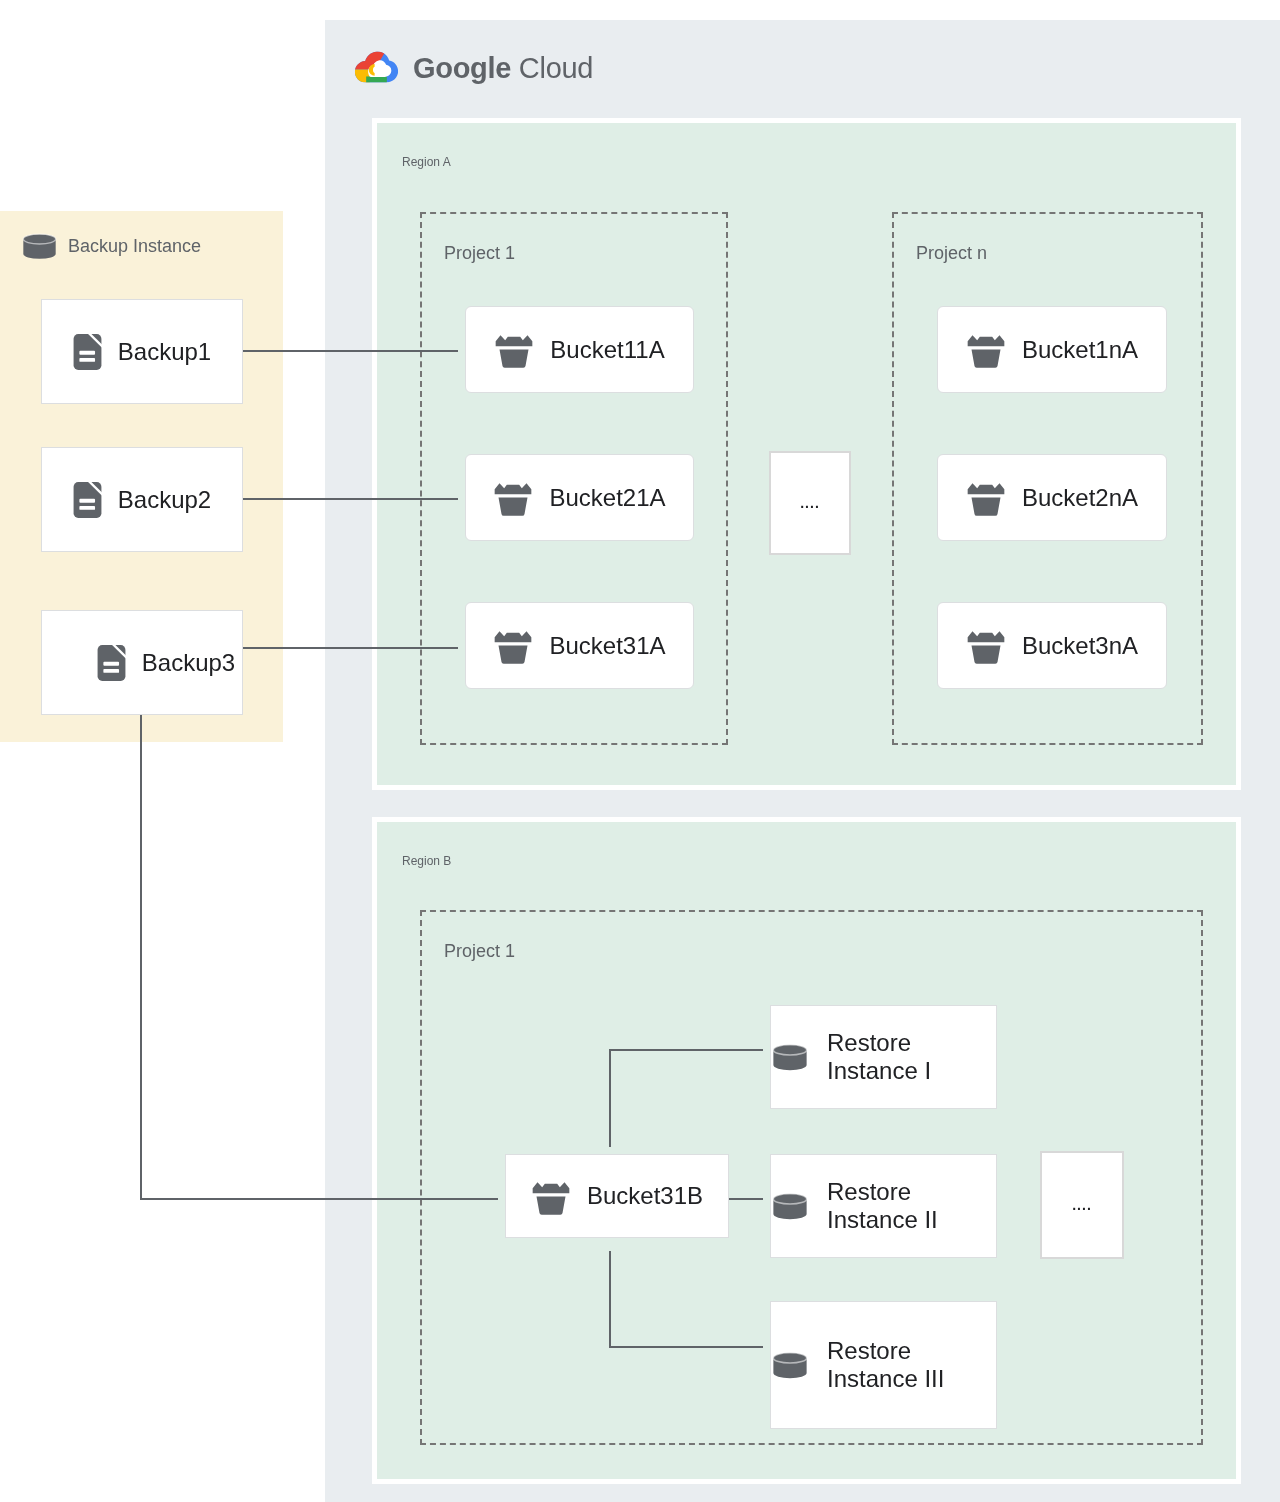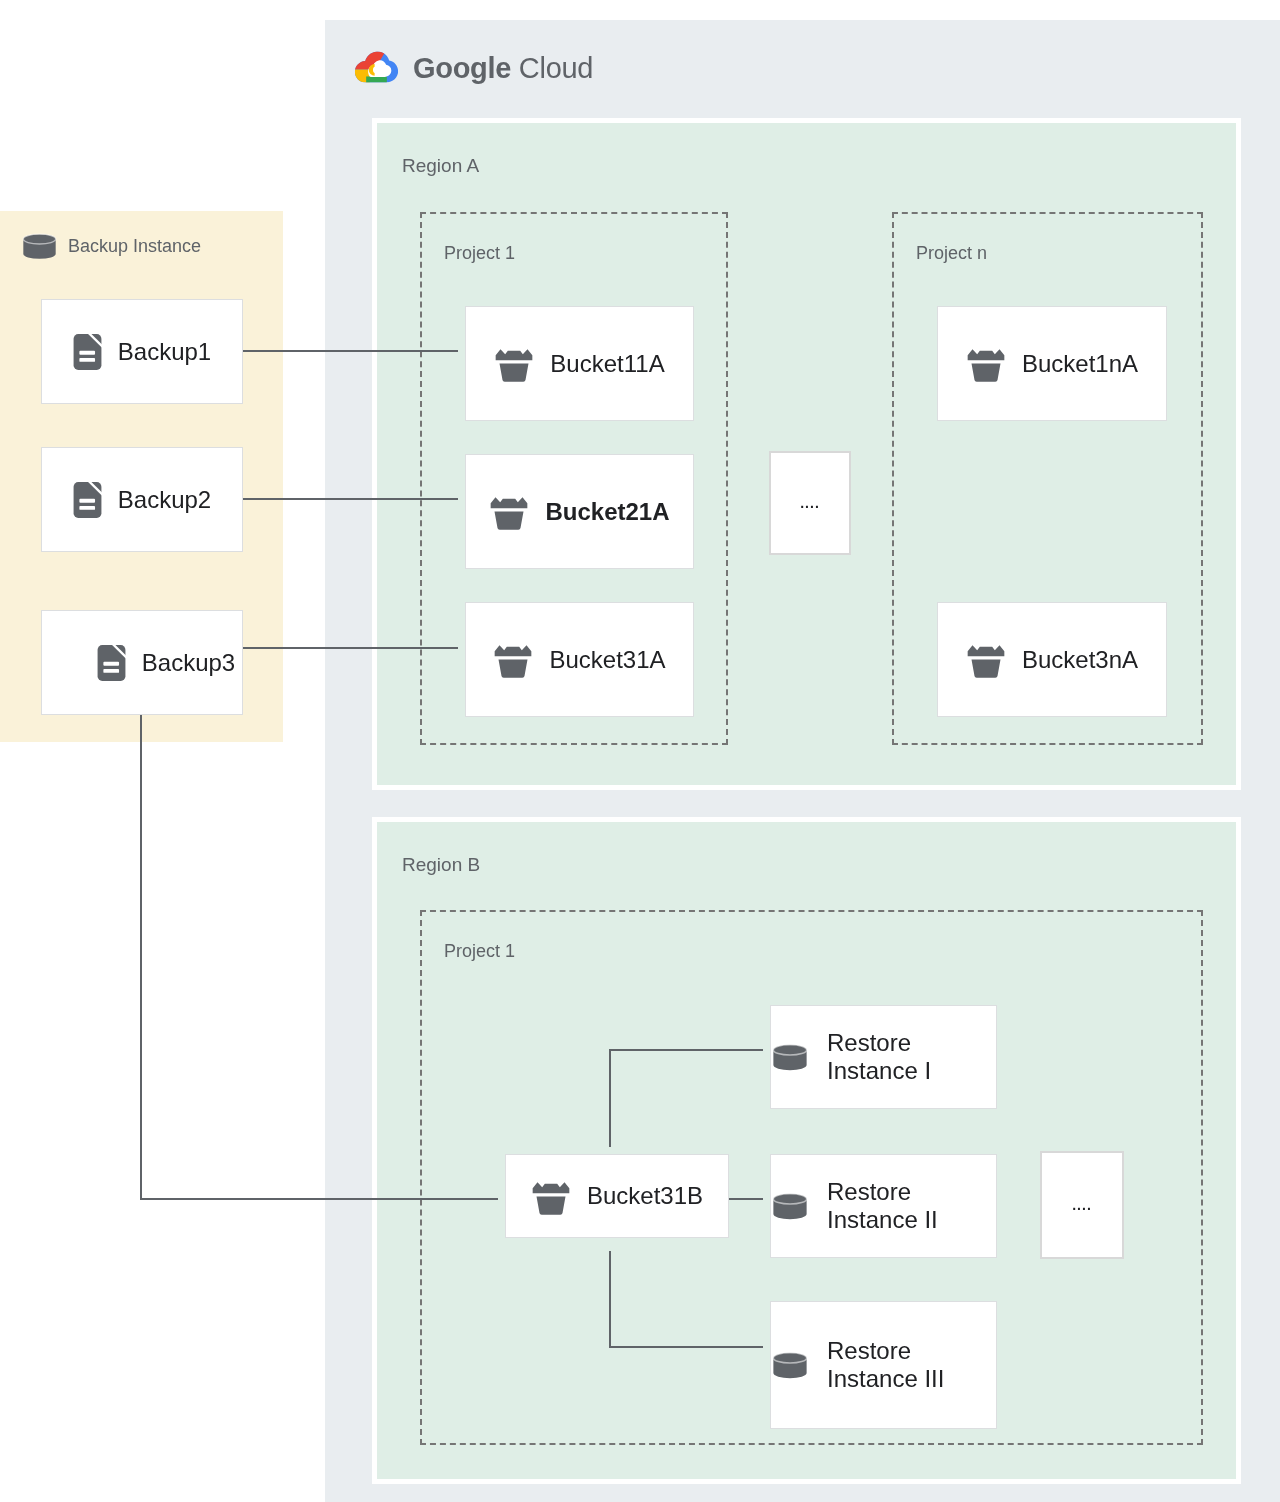--- a/index.html
+++ b/index.html
@@ -13,36 +13,36 @@
   
   .logo { position: absolute; left: 353px; top: 29px; display: flex; align-items: center; gap: 13px; }
   .logo-text { font-size: 29px; color: #5f6368; letter-spacing: -0.3px; white-space: nowrap; }
   .logo-text .lg1 { font-weight: 700; }
   .logo-text .lg2 { font-weight: 400; }
 
   
   .region { position: absolute; background: #dfeee6; border: 5px solid #ffffff; }
   .region-a { left: 372px; top: 98px;  width: 869px; height: 672px; }
   .region-b { left: 372px; top: 797px; width: 869px; height: 667px; }
-  .region-label { position: absolute; left: 25px; top: 32px; font-size: 19px; color: #5f6368; }
+  .region-label { position: absolute; left: 25px; top: 32px; font-size: 12px; color: #5f6368; }
 
   
   .project { position: absolute; border: 2px dashed #757575; }
   .project-label { position: absolute; left: 22px; top: 29px; font-size: 18px; color: #5f6368; }
   .project-a1 { left: 43px;  top: 89px; width: 308px; height: 533px; }
   .project-an { left: 515px; top: 89px; width: 311px; height: 533px; }
   .project-b1 { left: 43px;  top: 88px; width: 783px; height: 535px; }
 
   
   .card { position: absolute; background: #ffffff; border: 1px solid #dcdee0; display: flex; align-items: center;
           justify-content: center; gap: 16px; font-size: 24px; color: #202124; z-index: 2; }
   .card .icon { flex: 0 0 auto; display: block; }
-  .bucket-card  { width: 229px; height: 115px; }
+  .bucket-card  { width: 229px; height: 87px; border-radius: 6px; }
   .c-row1 { top: 92px;  left: 43px; }
-  .c-row2 { top: 240px; left: 43px; font-weight: bold; }
+  .c-row2 { top: 240px; left: 43px; }
   .c-row3 { top: 388px; left: 43px; }
   .pn .bucket-card { width: 230px; }
 
   .backup-card { left: 41px; width: 202px; height: 105px; }
   .bk1 { top: 88px; } .bk2 { top: 236px; } .bk3 { top: 399px; padding-left: 48px; }
 
   .restore-card { left: 348px; width: 227px; height: 104px; justify-content: flex-start; gap: 18px; }
   .restore-card .lbl { width: 130px; line-height: 1.17; }
   .r1 { top: 93px; } .r2 { top: 242px; } .r3 { top: 389px; height: 128px; }
   .bucket31b { left: 83px; top: 242px; width: 224px; height: 84px; }
@@ -142,20 +142,26 @@
     </div>
 
     <div class="project project-an pn">
       <div class="project-label">Project n</div>
       <div class="card bucket-card c-row1">
         <svg class="icon" width="40" height="37" viewBox="0 0 24 22">
             <use href="#ic-bucket"></use>
           </svg>
         <span class="mono-text">Bucket1nA</span>
       </div>
+      <div class="card bucket-card c-row2">
+        <svg class="icon" width="40" height="37" viewBox="0 0 24 22">
+            <use href="#ic-bucket"></use>
+          </svg>
+        <span class="mono-text">Bucket2nA</span>
+      </div>
       <div class="card bucket-card c-row3">
         <svg class="icon" width="40" height="37" viewBox="0 0 24 22">
             <use href="#ic-bucket"></use>
           </svg>
         <span class="mono-text">Bucket3nA</span>
       </div>
     </div>
   </div>
 
   <div class="region region-b">

